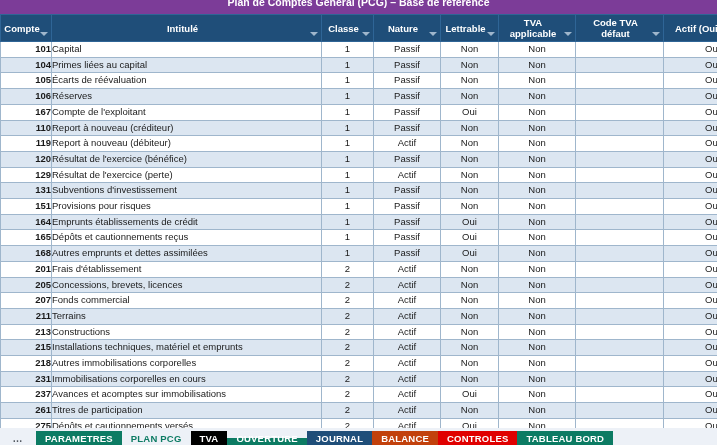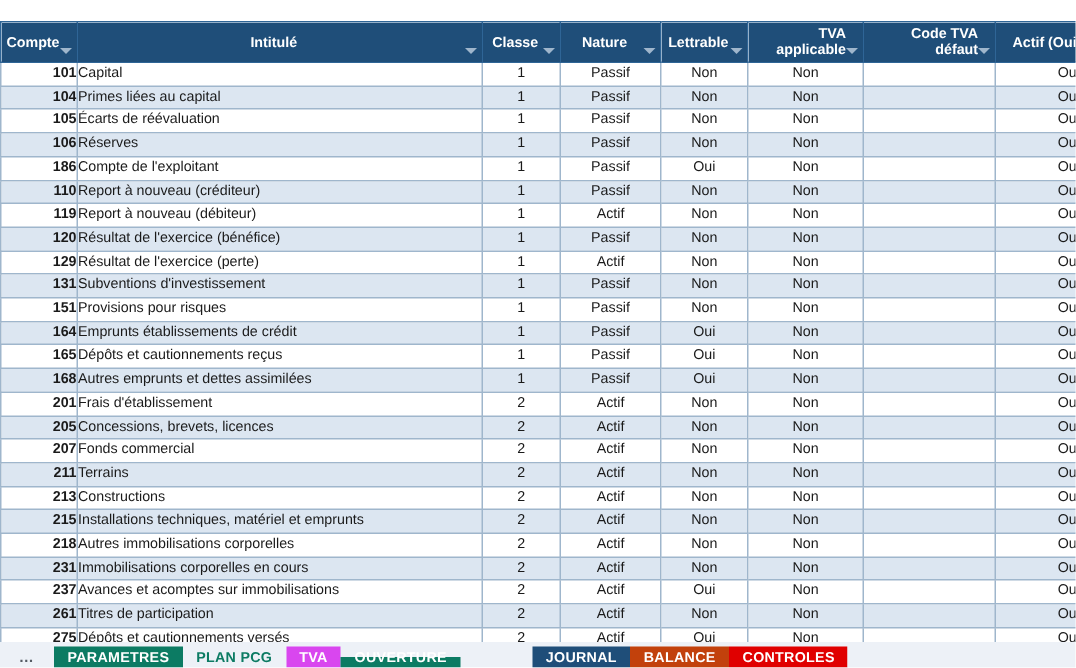--- a/index.html
+++ b/index.html
@@ -80,21 +80,20 @@
     height: 26px;
     line-height: 11px;
     border: 1px solid #2f6596;
     position: relative;
     vertical-align: middle;
     padding: 0 11px 0 3px;
     white-space: normal;
   }
   table.pcg thead th .hdr-label {
     display: inline-block;
-    text-align: right;
   }
   
   .filter-arrow {
     position: absolute;
     right: 3px;
     bottom: 5px;
     width: 0;
     height: 0;
     border-left: 4px solid transparent;
     border-right: 4px solid transparent;
@@ -166,20 +165,23 @@
   .tabbar-filler {
     flex: 1 1 auto;
     background: #EDF1F7;
   }
 </style>
 </head>
 <body>
 
 <div id="app">
 
+  <div class="title-bar">
+    <span class="title-text">Plan de Comptes Général (PCG) – Base de référence</span>
+  </div>
 
   <div class="grid-wrap">
     <table class="pcg">
       <colgroup>
         <col class="w-compte">
         <col class="w-intitule">
         <col class="w-classe">
         <col class="w-nature">
         <col class="w-lettrable">
         <col class="w-tva">
@@ -257,21 +259,21 @@
             <td class="c-compte">106</td>
             <td class="c-intitule">Réserves</td>
             <td class="c-classe">1</td>
             <td class="c-nature">Passif</td>
             <td class="c-lettrable">Non</td>
             <td class="c-tva">Non</td>
             <td class="c-codetva"></td>
             <td class="c-actif">Oui</td>
           </tr>
           <tr class="odd">
-            <td class="c-compte">186</td>
+            <td class="c-compte">167</td>
             <td class="c-intitule">Compte de l'exploitant</td>
             <td class="c-classe">1</td>
             <td class="c-nature">Passif</td>
             <td class="c-lettrable">Oui</td>
             <td class="c-tva">Non</td>
             <td class="c-codetva"></td>
             <td class="c-actif">Oui</td>
           </tr>
           <tr class="even">
             <td class="c-compte">110</td>
@@ -475,22 +477,23 @@
           </tr>
         </tbody>
     </table>
   </div>
 
   <div class="tabbar">
     <div class="tab-ellipsis">…</div>
     <div id="tabs-host" style="display:flex;align-items:stretch;">
         <div class="tab" style="background: rgb(12, 123, 99); color: rgb(255, 255, 255);">PARAMETRES</div>
         <div class="tab active" style="background: rgb(237, 241, 247); color: rgb(12, 123, 99);">PLAN  PCG</div>
-        <div class="tab" style="background: #d946ef; color: rgb(255, 255, 255);">TVA</div>
+        <div class="tab" style="background: #000000; color: rgb(255, 255, 255);">TVA</div>
         <div class="tab" style="background: rgb(12, 123, 99); color: rgb(255, 255, 255); margin-top: 10px;">OUVERTURE</div>
-        <div class="tab" style="background: rgb(31, 78, 121); color: rgb(255, 255, 255); margin-left: 48px;">JOURNAL</div>
+        <div class="tab" style="background: rgb(31, 78, 121); color: rgb(255, 255, 255);">JOURNAL</div>
         <div class="tab" style="background: #c2410c; color: rgb(255, 255, 255);">BALANCE</div>
         <div class="tab" style="background: rgb(224, 0, 0); color: rgb(255, 255, 255);">CONTROLES</div>
+        <div class="tab" style="background: rgb(12, 123, 99); color: rgb(255, 255, 255);">TABLEAU BORD</div>
       </div>
     <div class="tabbar-filler"></div>
   </div>
 
 </div>
 
 </body></html>

